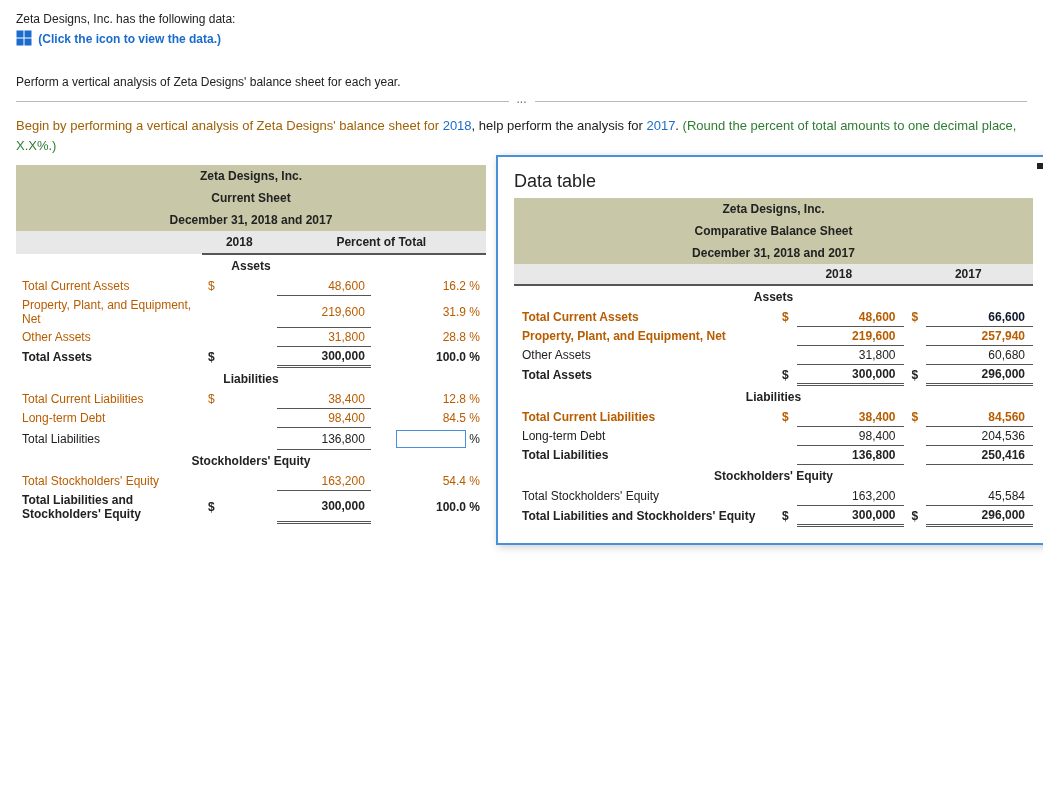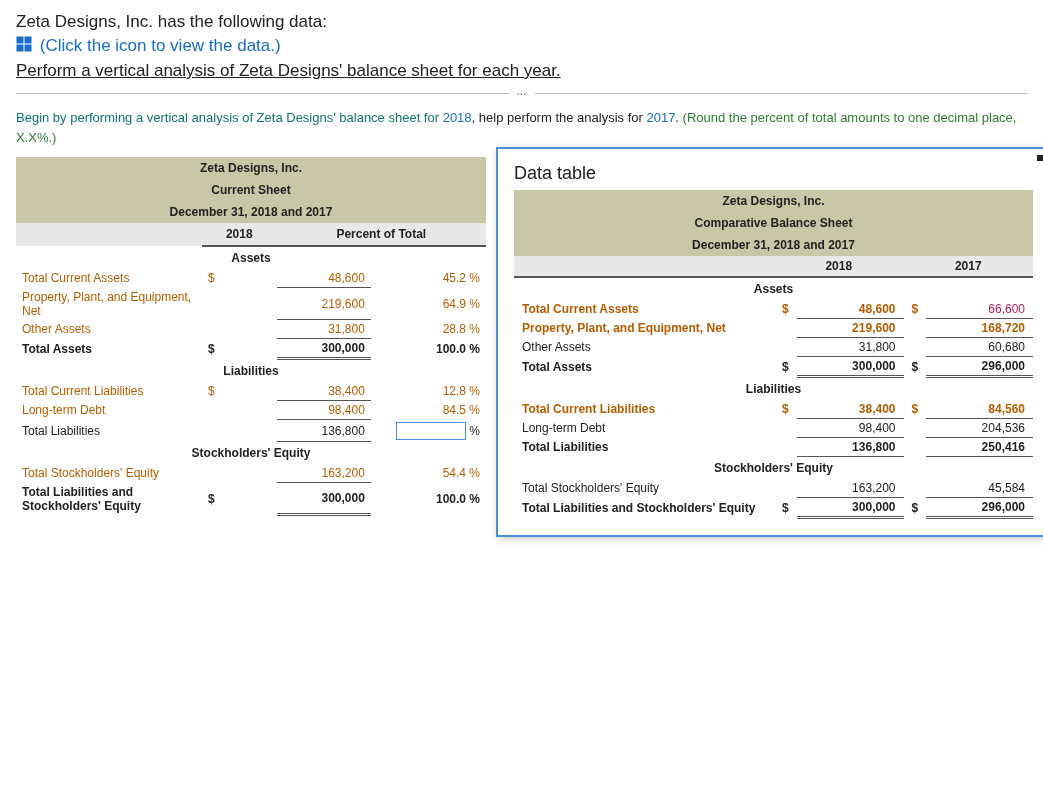--- a/index.html
+++ b/index.html
@@ -1,21 +1,21 @@
 <!DOCTYPE html>
 <html><head>
   <meta charset="utf-8">
   <style>
     * { box-sizing: border-box; margin: 0; padding: 0; }
     body { font-family: Arial, sans-serif; font-size: 13px; color: #222; background: #fff; width: 1043px; min-height: 810px; overflow: hidden; }
     
     .main-container { padding: 12px 16px; position: relative; }
     
-    .intro-text { font-size: 17px; margin-bottom: 4px; }
-    .click-link { color: #1a6ccc; cursor: pointer; }
+    .intro-text { font-size: 12px; margin-bottom: 4px; }
+    .click-link { color: #1a6ccc; cursor: pointer; font-weight: bold; }
     
     .analysis-instructions { font-size: 13px; margin: 14px 0 10px; line-height: 1.5; }
     .highlight-blue { color: #1a6ccc; }
     .highlight-green { color: #2e7d32; }
     
     .content-area { display: flex; gap: 0; }
     
     
     .left-table-area { flex: 0 0 490px; }
     
@@ -67,30 +67,30 @@
     <span style="display:inline-block;vertical-align:middle;margin-right:3px;">
       <svg width="16" height="16" viewBox="0 0 16 16">
         <rect x="1" y="1" width="6" height="6" fill="#1a6ccc" stroke="#1a6ccc"></rect>
         <rect x="9" y="1" width="6" height="6" fill="#1a6ccc" stroke="#1a6ccc"></rect>
         <rect x="1" y="9" width="6" height="6" fill="#1a6ccc" stroke="#1a6ccc"></rect>
         <rect x="9" y="9" width="6" height="6" fill="#1a6ccc" stroke="#1a6ccc"></rect>
       </svg>
     </span>
     <span class="click-link">(Click the icon to view the data.)</span>
   </div>
-  <div class="intro-text" style="margin-top:4px;text-decoration:underline;">
+  <div class="intro-text" style="margin-top:26px;">
     <span>Perform a vertical analysis of Zeta Designs' balance sheet for each year.</span>
   </div>
 
   <div style="position:relative; border-top:1px solid #bbb; margin:12px 0;">
     <span style="background:#fff; padding:0 8px; position:absolute; top:-10px; left:50%; transform:translateX(-50%); font-size:12px; color:#666;">...</span>
   </div>
 
   <div class="analysis-instructions">
-    <span style="color:#0f766e;">Begin by performing a vertical analysis of Zeta Designs' balance sheet for </span><span class="highlight-blue">2018</span><span>, help perform the analysis for </span><span class="highlight-blue">2017</span><span>. </span><span class="highlight-green">(Round the percent of total amounts to one decimal place, X.X%.)</span>
+    <span style="color:#a16207;">Begin by performing a vertical analysis of Zeta Designs' balance sheet for </span><span class="highlight-blue">2018</span><span>, help perform the analysis for </span><span class="highlight-blue">2017</span><span>. </span><span class="highlight-green">(Round the percent of total amounts to one decimal place, X.X%.)</span>
   </div>
 
   <div class="content-area" style="position:relative;">
 
     <div class="left-table-area">
       <table class="balance-sheet-table">
         <thead>
           <tr class="header-row">
             <td colspan="4" class="header-cell">Zeta Designs, Inc.</td>
           </tr>
@@ -109,28 +109,28 @@
         <tbody>
 
           <tr>
             <td colspan="4" class="section-title">Assets</td>
           </tr>
 
           <tr>
             <td class="label-col row-orange">Total Current Assets</td>
             <td class="value-col dollar-sign row-orange" style="text-align:left; width:20px;">$</td>
             <td class="value-col row-orange" style="border-bottom:1px solid #555; width:90px;">48,600</td>
-            <td class="pct-col row-orange">45.2 %</td>
+            <td class="pct-col row-orange">16.2 %</td>
           </tr>
 
           <tr>
             <td class="label-col row-orange">Property, Plant, and Equipment, Net</td>
             <td></td>
             <td class="value-col row-orange" style="border-bottom:1px solid #555;">219,600</td>
-            <td class="pct-col row-orange">64.9 %</td>
+            <td class="pct-col row-orange">31.9 %</td>
           </tr>
 
           <tr>
             <td class="label-col row-orange">Other Assets</td>
             <td></td>
             <td class="value-col row-orange" style="border-bottom:1px solid #555;">31,800</td>
             <td class="pct-col row-orange">28.8 %</td>
           </tr>
 
           <tr>
@@ -214,29 +214,29 @@
 
             <tr>
               <td colspan="5" style="text-align:center; font-weight:bold; padding:4px 0;">Assets</td>
             </tr>
 
             <tr>
               <td class="label row-bold row-orange">Total Current Assets</td>
               <td class="value row-bold row-orange" style="text-align:left; width:15px; color:#b85c00;">$</td>
               <td class="value row-bold row-orange" style="border-bottom:1px solid #555; text-align:right; color:#b85c00; font-weight:bold;">48,600</td>
               <td class="value row-bold row-orange" style="text-align:left; width:15px; color:#b85c00;">$</td>
-              <td class="value row-bold row-orange" style="border-bottom:1px solid #555; text-align:right; color:#be185d; font-weight:normal;">66,600</td>
+              <td class="value row-bold row-orange" style="border-bottom:1px solid #555; text-align:right; color:#0f172a; font-weight:bold;">66,600</td>
             </tr>
 
             <tr>
               <td class="label row-bold row-orange" style="color:#b85c00; font-weight:bold;">Property, Plant, and Equipment, Net</td>
               <td></td>
               <td class="value" style="border-bottom:1px solid #555; text-align:right; color:#b85c00; font-weight:bold;">219,600</td>
               <td></td>
-              <td class="value" style="border-bottom:1px solid #555; text-align:right; color:#b85c00; font-weight:bold;">168,720</td>
+              <td class="value" style="border-bottom:1px solid #555; text-align:right; color:#b85c00; font-weight:bold;">257,940</td>
             </tr>
 
             <tr>
               <td class="label">Other Assets</td>
               <td></td>
               <td class="value" style="border-bottom:1px solid #555; text-align:right;">31,800</td>
               <td></td>
               <td class="value" style="border-bottom:1px solid #555; text-align:right;">60,680</td>
             </tr>
 

